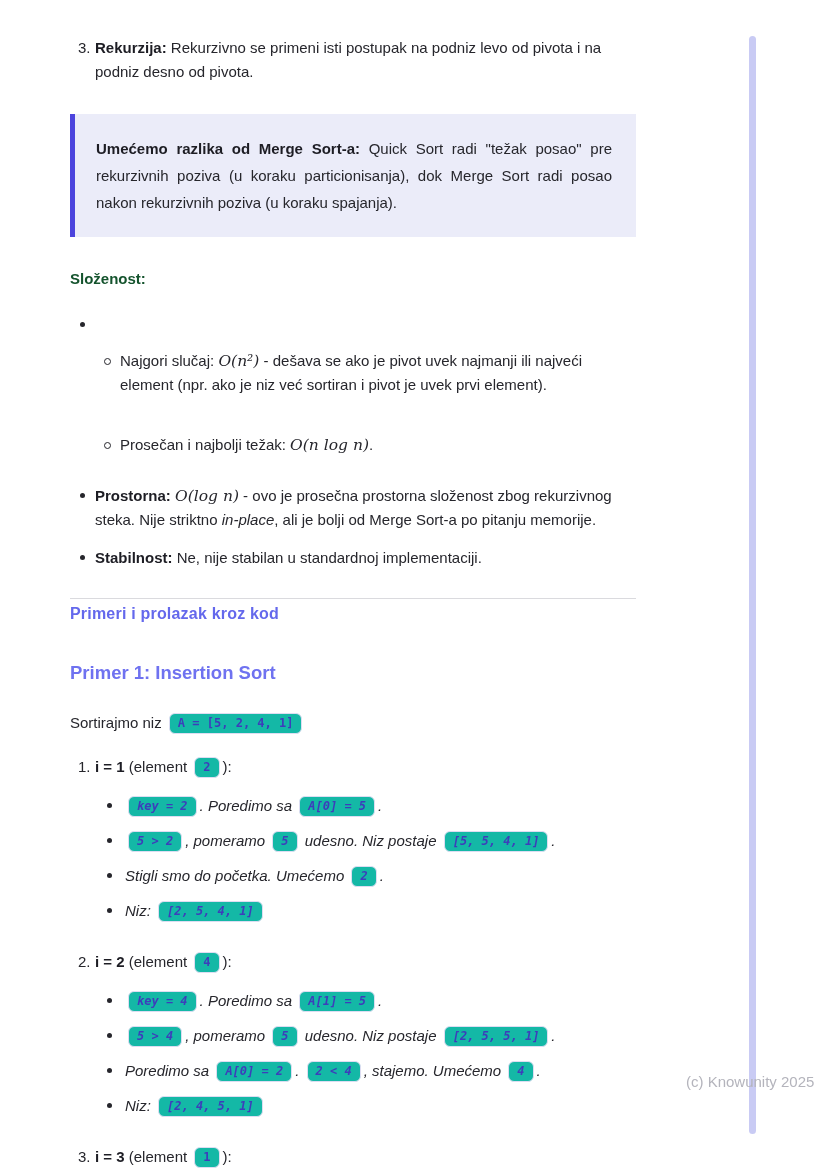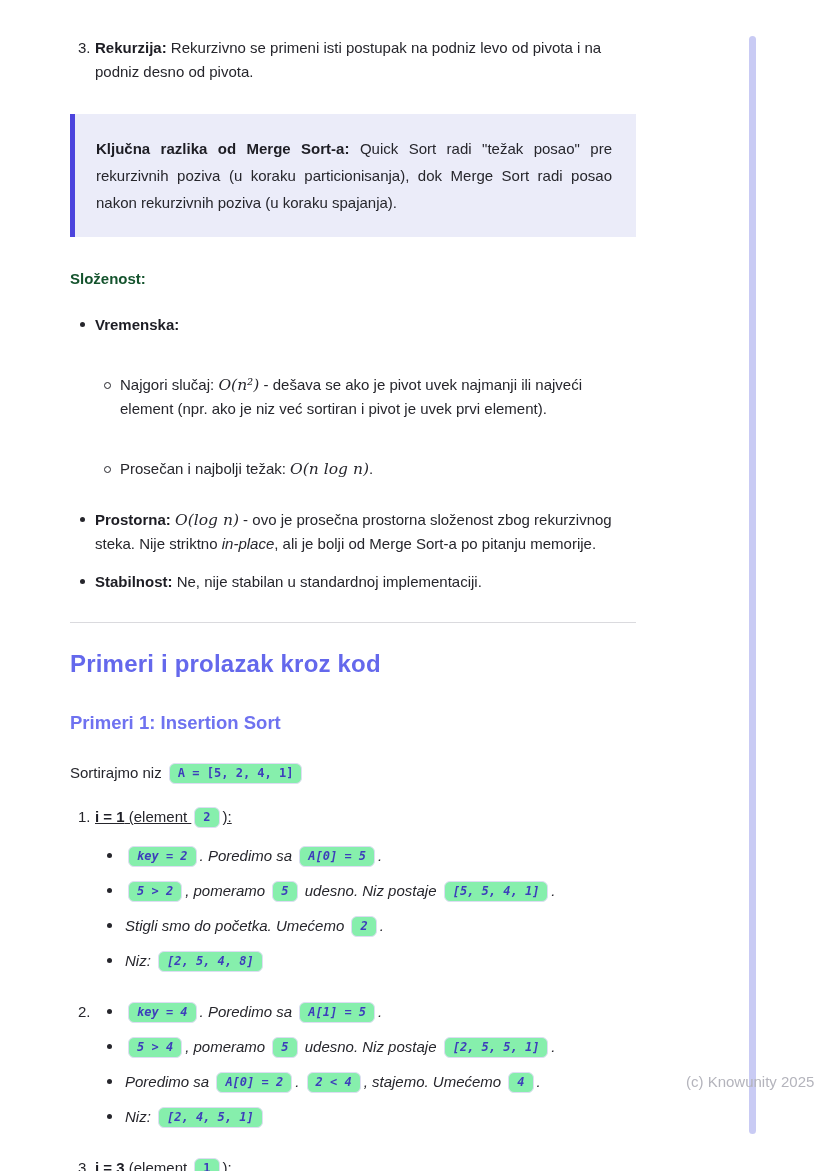--- a/index.html
+++ b/index.html
@@ -12,21 +12,21 @@
   .content { position:absolute; left:70px; top:36px; width:566px; line-height:24px; }
 
   
   .seg-text { }
   .seg-bold { font-weight:700; color:#1d1d24; }
   .seg-italic { font-style:italic; }
   .seg-math { font-family:"DejaVu Serif","Liberation Serif",serif; font-style:italic; font-size:15.5px; }
   .seg-code {
     font-family:"DejaVu Sans Mono","Liberation Mono",monospace;
     font-size:12px; font-weight:700; color:#3d3dbb;
-    background:#86efac; border:1px solid #ddddf2; border-radius:6px;
+    background:#14b8a6; border:1px solid #ddddf2; border-radius:6px;
     padding:2px 8px 3px; margin:0 3px; line-height:14px;
     display:inline-block; vertical-align:1px; white-space:nowrap;
   }
 
   
   .ol-row { display:flex; align-items:flex-start; padding-left:8px; }
   .ol-num { flex:0 0 17px; }
   .ol-body { flex:1; }
 
   .b-row { display:flex; align-items:flex-start; padding-left:8px; margin-bottom:14px; }
@@ -46,28 +46,28 @@
   .callout {
     background:#ebecf9; border-left:5px solid #4c44dd;
     margin:30px 0 30px 0; padding:21px 24px 21px 21px;
   }
   .callout-text { text-align:justify; line-height:27px; }
 
   .bold-heading { font-weight:700; color:#14532d; margin-bottom:22px; }
 
   .divider { border:none; border-top:1px solid #dadade; margin:28px 0 0 0; }
 
-  .h2 { font-size:24px; line-height:30px; font-weight:700; color:#6468ec; margin-top:26px; letter-spacing:.2px; }
+  .h2 { font-size:16px; line-height:30px; font-weight:700; color:#6468ec; letter-spacing:.2px; }
   .h3 { font-size:18.5px; line-height:24px; font-weight:700; color:#6f72f0; margin-top:32px; }
 
   .intro { margin-top:26px; }
 
   .steps { margin-top:20px; }
   .step { margin-bottom:16px; }
-  .step-title { margin-bottom:15px;text-decoration:underline; }
+  .step-title { margin-bottom:15px; }
   .ul-step .b-row { padding-left:10px; margin-bottom:11px;font-style:italic; }
   .ul-step .b-marker { flex:0 0 20px; }
   .ul-step { margin-bottom:5px; }
 
   
   .side-bar {
     position:absolute; left:749px; top:36px; width:7px; height:1098px;
     background:#c9cbf4; border-radius:4px;
   }
   .watermark {
@@ -79,31 +79,30 @@
 <body>
 
 <div class="content">
 
   <div class="ol-row">
     <span class="ol-num">3.</span>
     <div class="ol-body"><span class="seg seg-bold">Rekurzija: </span><span class="seg seg-text">Rekurzivno se primeni isti postupak na podniz levo od pivota i na podniz desno od pivota.</span></div>
   </div>
 
   <div class="callout">
-    <div class="callout-text"><span class="seg seg-bold">Ključna razlika od Merge Sort-a: </span><span class="seg seg-text">Quick Sort radi "težak posao" pre rekurzivnih poziva (u koraku particionisanja), dok Merge Sort radi posao nakon rekurzivnih poziva (u koraku spajanja).</span></div>
+    <div class="callout-text"><span class="seg seg-bold">Umećemo razlika od Merge Sort-a: </span><span class="seg seg-text">Quick Sort radi "težak posao" pre rekurzivnih poziva (u koraku particionisanja), dok Merge Sort radi posao nakon rekurzivnih poziva (u koraku spajanja).</span></div>
   </div>
 
   <p class="bold-heading">Složenost:</p>
 
   <div>
 
     <div class="b-row">
       <span class="b-marker"></span>
       <div class="b-body">
-        <div><span class="seg seg-bold">Vremenska:</span></div>
         <div class="ul2">
           <div class="b-row">
             <span class="b-marker circle"></span>
             <div class="b-body"><span class="seg seg-text">Najgori slučaj: </span><span class="seg seg-math">O(n²)</span><span class="seg seg-text"> - dešava se ako je pivot uvek najmanji ili najveći element (npr. ako je niz već sortiran i pivot je uvek prvi element).</span></div>
           </div>
           <div class="b-row">
             <span class="b-marker circle"></span>
             <div class="b-body"><span class="seg seg-text">Prosečan i najbolji težak: </span><span class="seg seg-math">O(n log n)</span><span class="seg seg-text">.</span></div>
           </div>
         </div>
@@ -118,21 +117,21 @@
     <div class="b-row">
       <span class="b-marker"></span>
       <div class="b-body"><span class="seg seg-bold">Stabilnost: </span><span class="seg seg-text">Ne, nije stabilan u standardnoj implementaciji.</span></div>
     </div>
 
   </div>
 
   <hr class="divider">
 
   <h2 class="h2">Primeri i prolazak kroz kod</h2>
-  <h3 class="h3">Primeri 1: Insertion Sort</h3>
+  <h3 class="h3">Primer 1: Insertion Sort</h3>
 
   <p class="intro"><span class="seg seg-text">Sortirajmo niz </span><span class="seg seg-code">A = [5, 2, 4, 1]</span></p>
 
   <div class="steps">
 
     <div class="ol-row step">
       <span class="ol-num">1.</span>
       <div class="ol-body">
         <div class="step-title"><span class="seg seg-bold">i = 1</span><span class="seg seg-text"> (element </span><span class="seg seg-code">2</span><span class="seg seg-text">):</span></div>
         <div class="ul-step">
@@ -143,29 +142,30 @@
           <div class="b-row">
             <span class="b-marker"></span>
             <div class="b-body"><span class="seg seg-code">5 &gt; 2</span><span class="seg seg-text">, pomeramo </span><span class="seg seg-code">5</span><span class="seg seg-text"> udesno. Niz postaje </span><span class="seg seg-code">[5, 5, 4, 1]</span><span class="seg seg-text">.</span></div>
           </div>
           <div class="b-row">
             <span class="b-marker"></span>
             <div class="b-body"><span class="seg seg-text">Stigli smo do početka. Umećemo </span><span class="seg seg-code">2</span><span class="seg seg-text">.</span></div>
           </div>
           <div class="b-row">
             <span class="b-marker"></span>
-            <div class="b-body"><span class="seg seg-text">Niz: </span><span class="seg seg-code">[2, 5, 4, 8]</span></div>
+            <div class="b-body"><span class="seg seg-text">Niz: </span><span class="seg seg-code">[2, 5, 4, 1]</span></div>
           </div>
         </div>
       </div>
     </div>
 
     <div class="ol-row step">
       <span class="ol-num">2.</span>
       <div class="ol-body">
+        <div class="step-title"><span class="seg seg-bold">i = 2</span><span class="seg seg-text"> (element </span><span class="seg seg-code">4</span><span class="seg seg-text">):</span></div>
         <div class="ul-step">
           <div class="b-row">
             <span class="b-marker"></span>
             <div class="b-body"><span class="seg seg-code">key = 4</span><span class="seg seg-text">. Poredimo sa </span><span class="seg seg-code">A[1] = 5</span><span class="seg seg-text">.</span></div>
           </div>
           <div class="b-row">
             <span class="b-marker"></span>
             <div class="b-body"><span class="seg seg-code">5 &gt; 4</span><span class="seg seg-text">, pomeramo </span><span class="seg seg-code">5</span><span class="seg seg-text"> udesno. Niz postaje </span><span class="seg seg-code">[2, 5, 5, 1]</span><span class="seg seg-text">.</span></div>
           </div>
           <div class="b-row">

